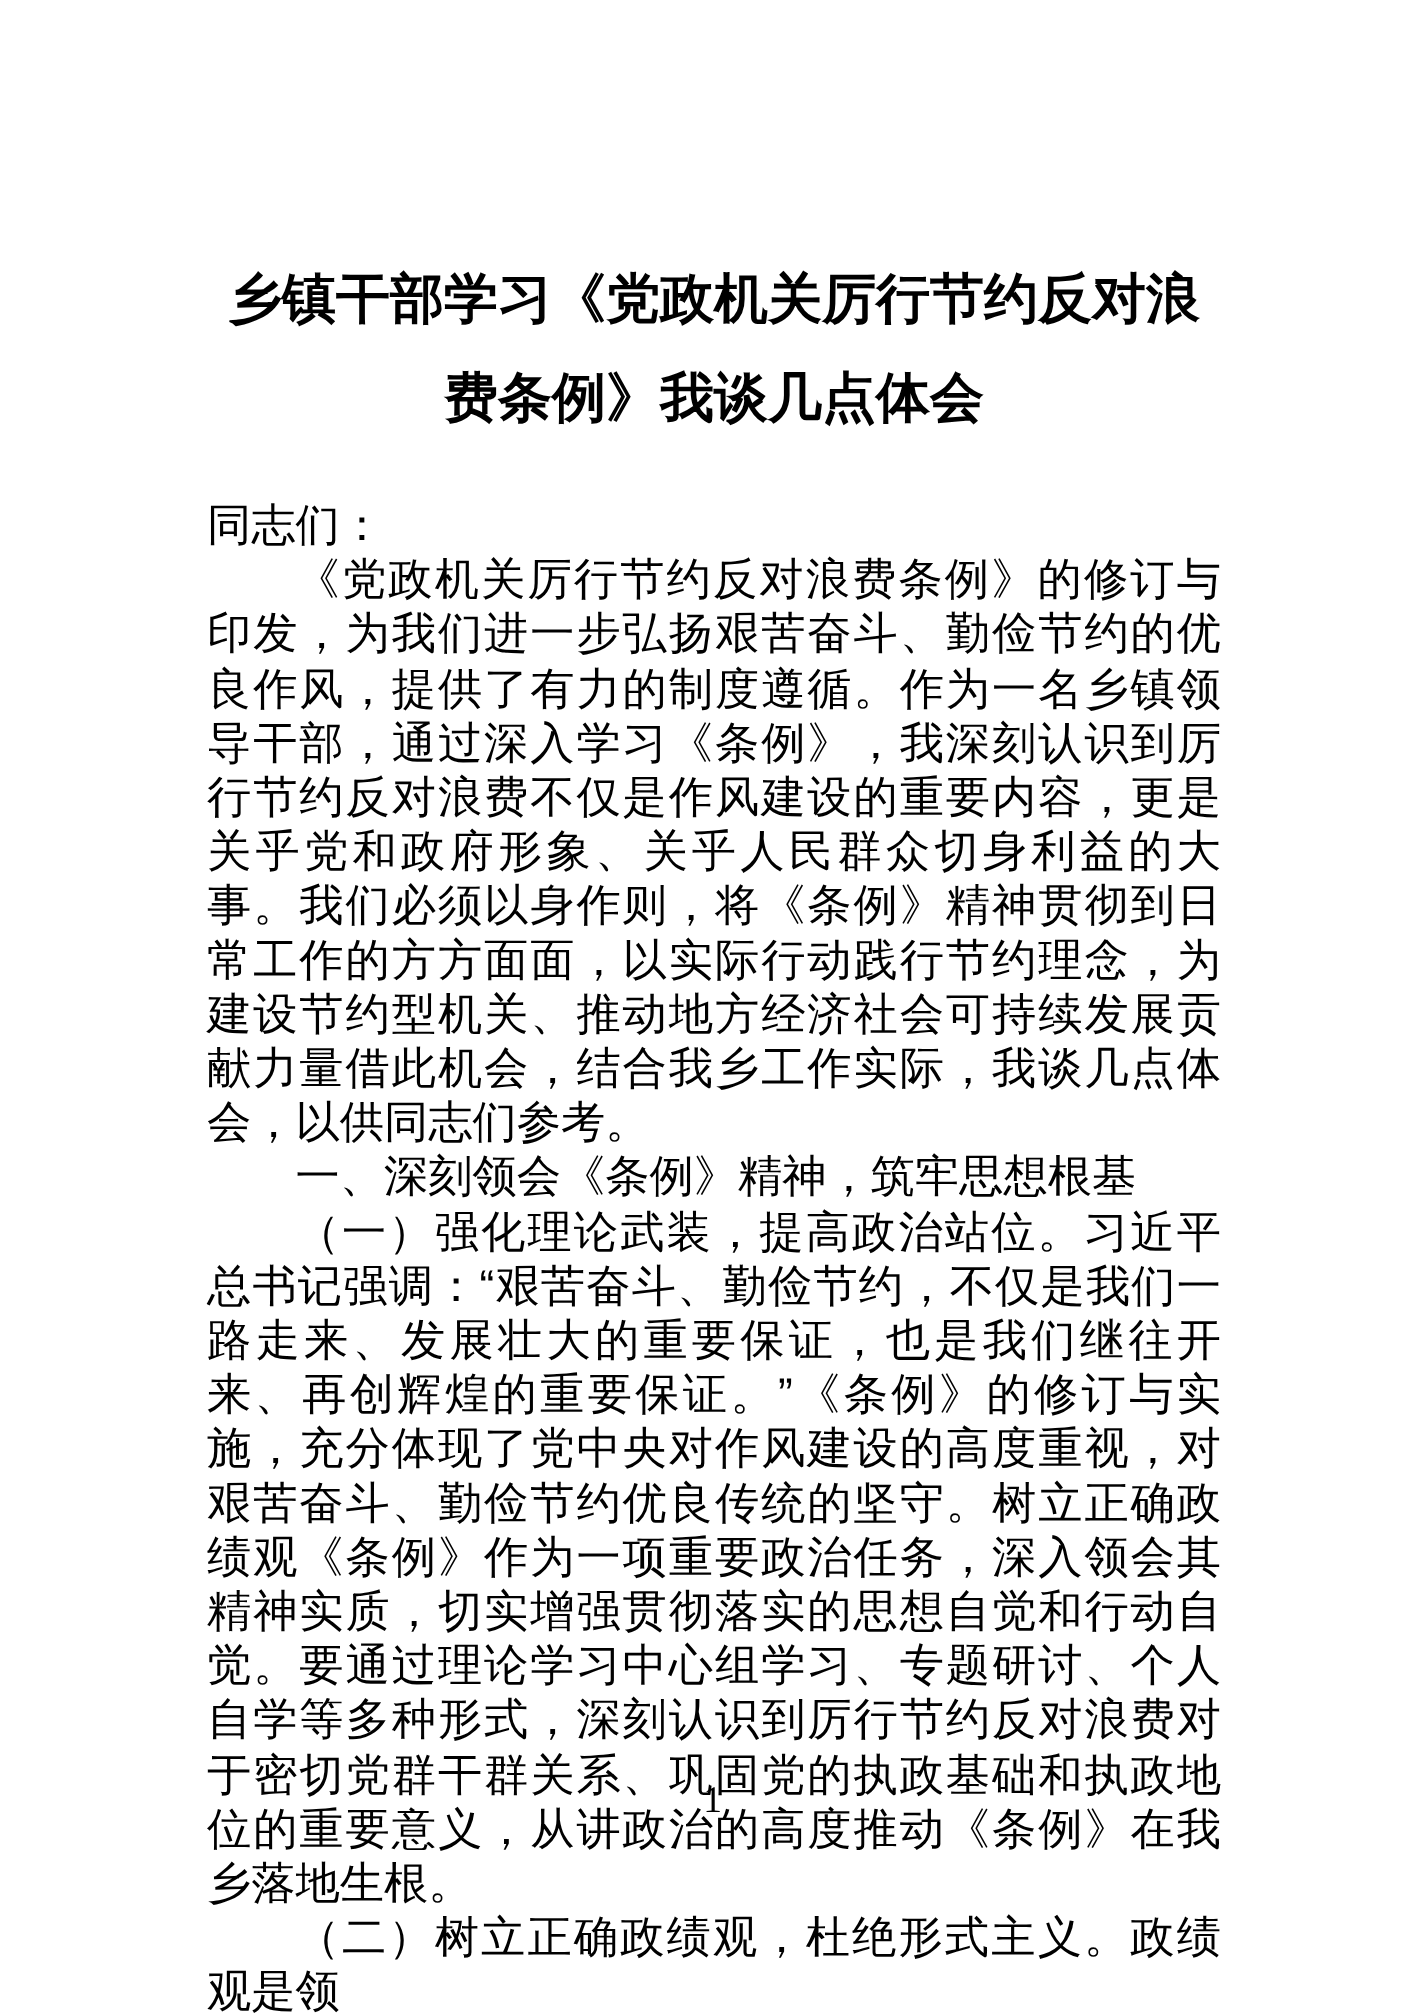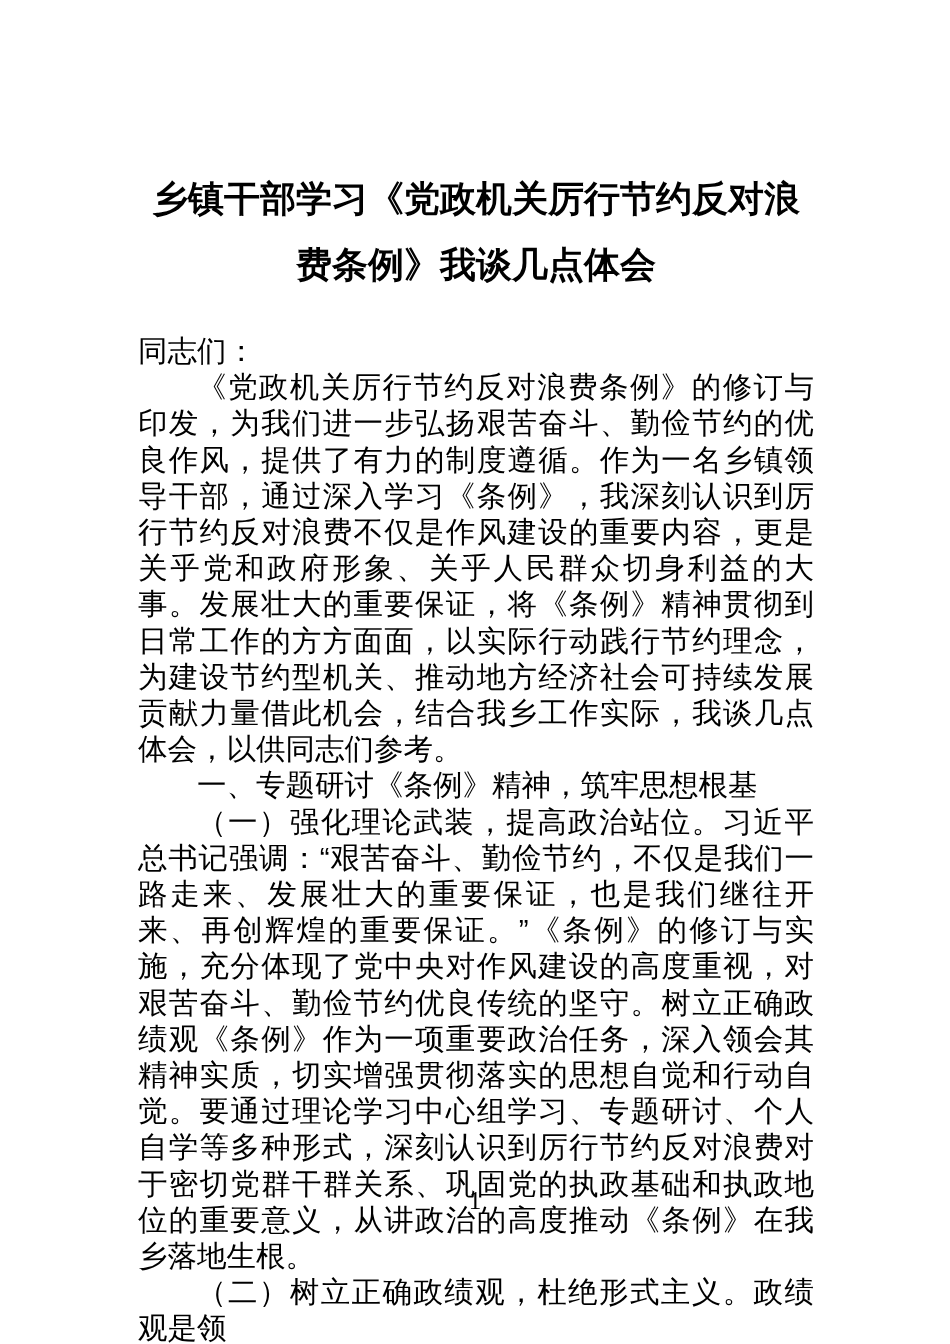--- a/index.html
+++ b/index.html
@@ -68,21 +68,21 @@
 
 <div class="page">
 
   <div class="doc-title">
     <div>乡镇干部学习《党政机关厉行节约反对浪</div>
     <div>费条例》我谈几点体会</div>
   </div>
 
   <div class="body-area">
     <p class="para noindent">同志们：</p>
-    <p class="para indent">《党政机关厉行节约反对浪费条例》的修订与印发，为我们进一步弘扬艰苦奋斗、勤俭节约的优良作风，提供了有力的制度遵循。作为一名乡镇领导干部，通过深入学习《条例》，我深刻认识到厉行节约反对浪费不仅是作风建设的重要内容，更是关乎党和政府形象、关乎人民群众切身利益的大事。发展壮大的重要保证，将《条例》精神贯彻到日常工作的方方面面，以实际行动践行节约理念，为建设节约型机关、推动地方经济社会可持续发展贡献力量借此机会，结合我乡工作实际，我谈几点体会，以供同志们参考。</p>
-    <p class="para indent">一、专题研讨《条例》精神，筑牢思想根基</p>
+    <p class="para indent">《党政机关厉行节约反对浪费条例》的修订与印发，为我们进一步弘扬艰苦奋斗、勤俭节约的优良作风，提供了有力的制度遵循。作为一名乡镇领导干部，通过深入学习《条例》，我深刻认识到厉行节约反对浪费不仅是作风建设的重要内容，更是关乎党和政府形象、关乎人民群众切身利益的大事。我们必须以身作则，将《条例》精神贯彻到日常工作的方方面面，以实际行动践行节约理念，为建设节约型机关、推动地方经济社会可持续发展贡献力量借此机会，结合我乡工作实际，我谈几点体会，以供同志们参考。</p>
+    <p class="para indent">一、深刻领会《条例》精神，筑牢思想根基</p>
     <p class="para indent">（一）强化理论武装，提高政治站位。习近平总书记强调：“艰苦奋斗、勤俭节约，不仅是我们一路走来、发展壮大的重要保证，也是我们继往开来、再创辉煌的重要保证。”《条例》的修订与实施，充分体现了党中央对作风建设的高度重视，对艰苦奋斗、勤俭节约优良传统的坚守。树立正确政绩观《条例》作为一项重要政治任务，深入领会其精神实质，切实增强贯彻落实的思想自觉和行动自觉。要通过理论学习中心组学习、专题研讨、个人自学等多种形式，深刻认识到厉行节约反对浪费对于密切党群干群关系、巩固党的执政基础和执政地位的重要意义，从讲政治的高度推动《条例》在我乡落地生根。</p>
     <p class="para indent">（二）树立正确政绩观，杜绝形式主义。政绩观是领</p>
   </div>
 
   <div class="page-number">1</div>
 
 </div>
 
 </body></html>

